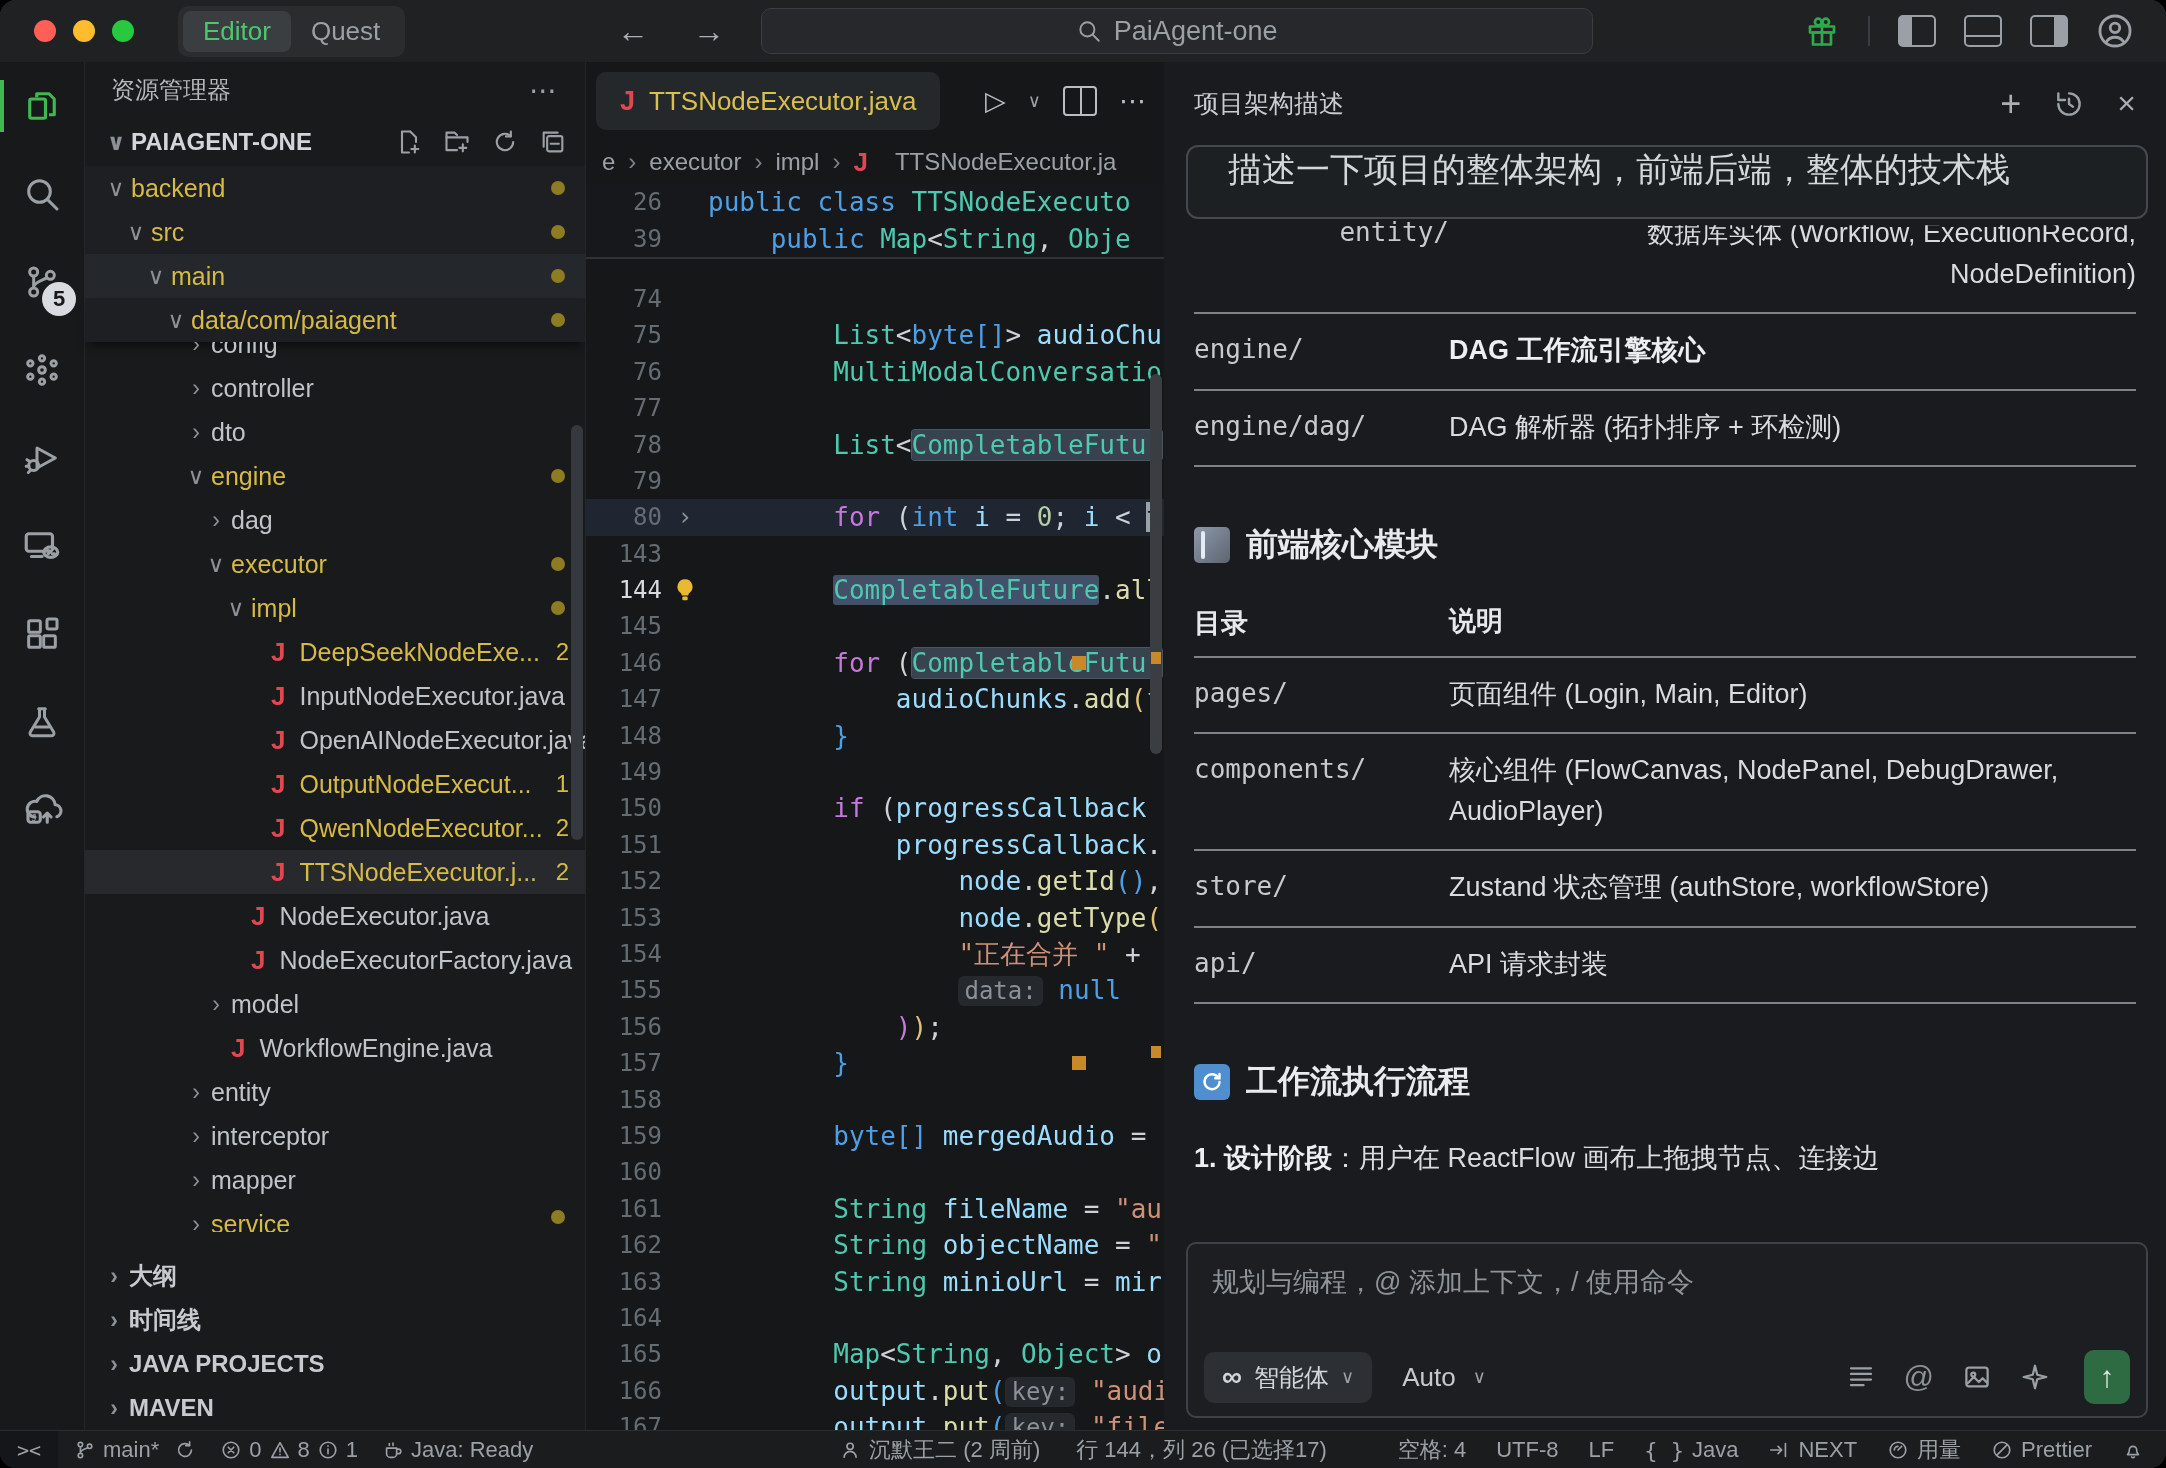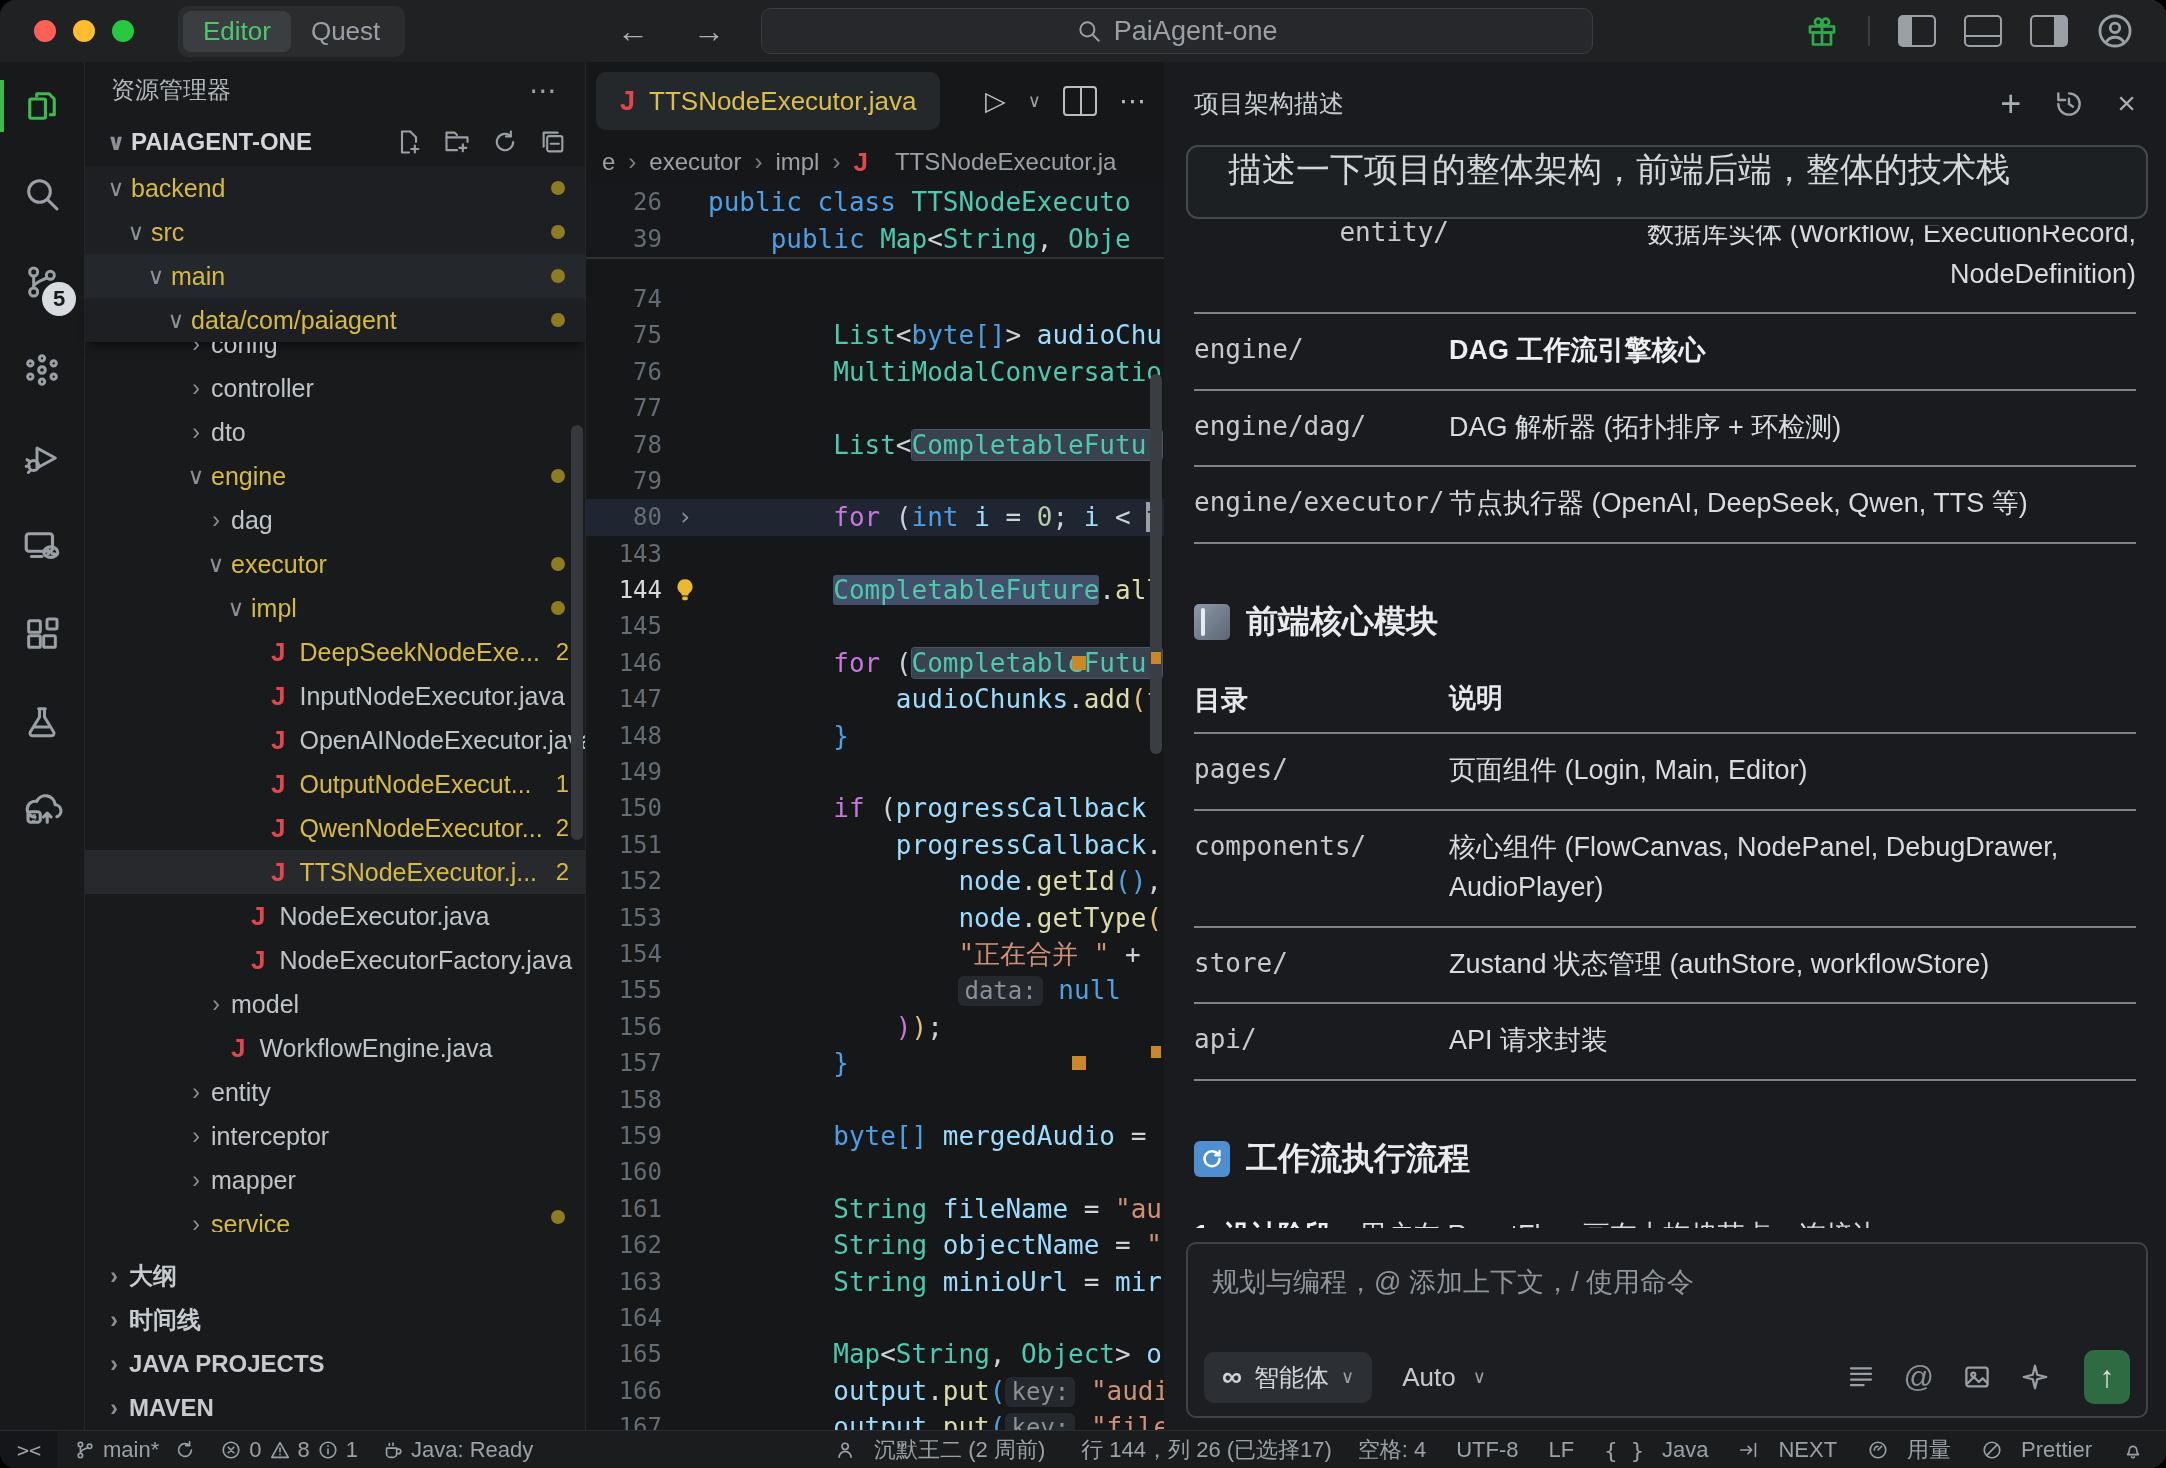--- a/index.html
+++ b/index.html
@@ -121,21 +121,21 @@
   .sendbtn{width:46px;height:54px;background:#2f6b42;border-radius:10px;color:#e2e8e3;font-size:30px;
     display:flex;align-items:center;justify-content:center;margin-left:6px;}
   
   .statusbar{height:38px;background:#1a1c1e;border-top:1px solid #2a2d30;display:flex;align-items:center;
     font-size:22px;color:#9ba1a7;position:relative;}
   .sb-corner{width:58px;height:100%;display:flex;align-items:center;justify-content:center;background:#141619;
     font-family:"DejaVu Sans Mono",monospace;font-size:20px;margin-right:16px;flex:none;}
   .sgrp{display:flex;align-items:center;gap:7px;margin-right:24px;white-space:nowrap;}
   .sb-center{position:absolute;left:50%;transform:translateX(-50%);display:flex;align-items:center;gap:36px;white-space:nowrap;}
   .sb-right{margin-left:auto;display:flex;align-items:center;gap:30px;margin-right:22px;white-space:nowrap;}
-  .sitem{display:flex;align-items:center;gap:18px;white-space:nowrap;}
+  .sitem{display:flex;align-items:center;gap:8px;white-space:nowrap;}
   .braces{font-family:"DejaVu Sans Mono",monospace;}
 </style>
 </head>
 <body>
 
 <div class="window">
 
   <header class="titlebar">
     <div class="traffic">
       <span class="tl r"></span>
@@ -576,24 +576,20 @@
               </div>
             </div>
             <div class="arow">
               <div class="adir">engine/</div>
               <div class="adesc bold">DAG 工作流引擎核心</div>
             </div>
             <div class="arow">
               <div class="adir">engine/dag/</div>
               <div class="adesc">DAG 解析器 (拓扑排序 + 环检测)</div>
             </div>
-            <div class="arow">
-              <div class="adir">engine/executor/</div>
-              <div class="adesc">节点执行器 (OpenAI, DeepSeek, Qwen, TTS 等)</div>
-            </div>
           </div>
         <div class="heading">
           <span class="book-ic"></span>
           <span>前端核心模块</span>
         </div>
         <div class="arow hdr">
           <div class="adir hd">目录</div>
           <div class="adesc hd">说明</div>
         </div>
         <div id="frontend-table">

